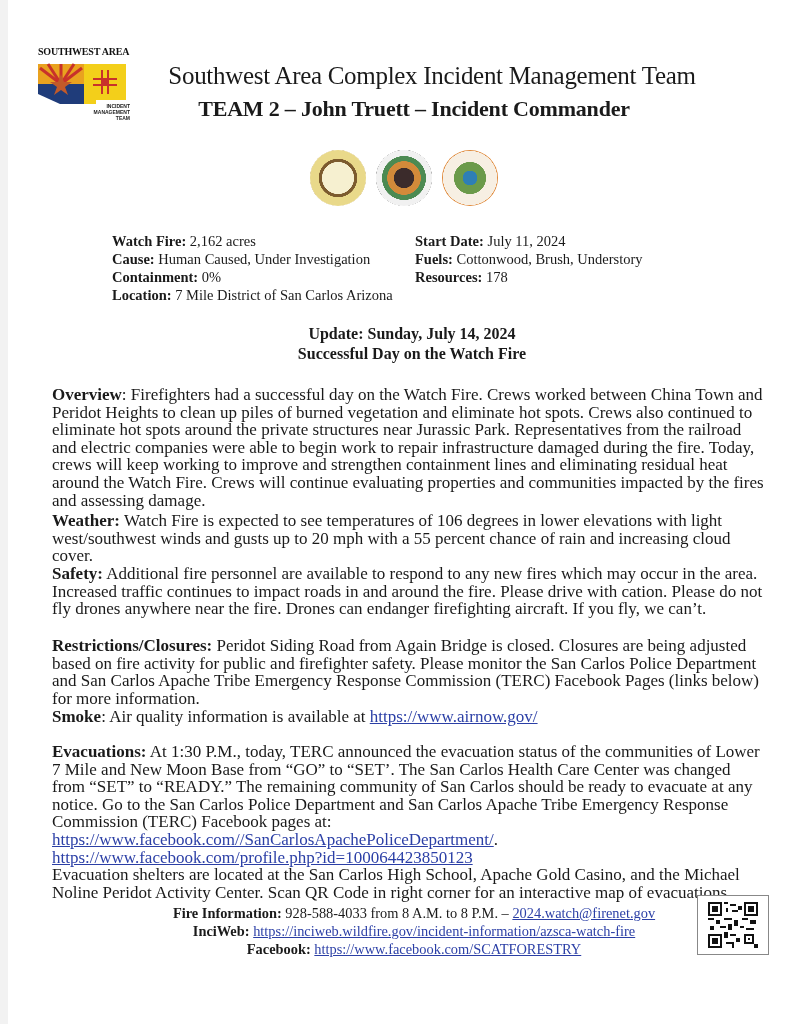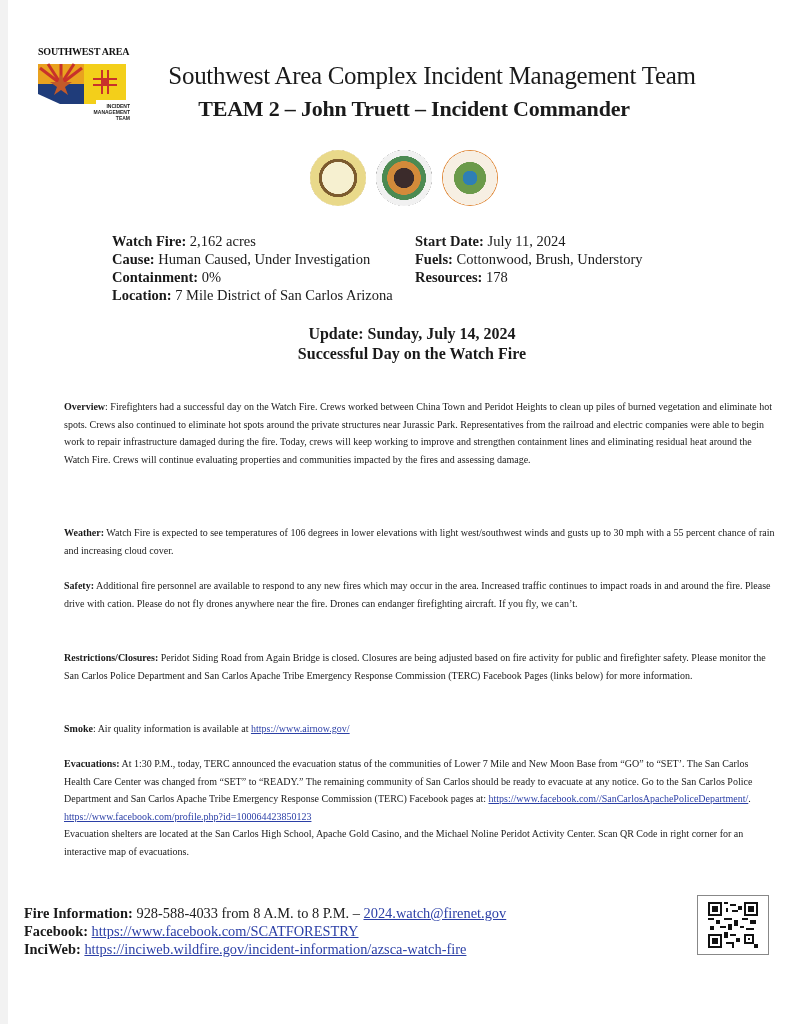--- a/index.html
+++ b/index.html
@@ -17,24 +17,24 @@
   .seals { position: absolute; top: 150px; left: 310px; display: flex; gap: 10px; }
   .seal { width: 56px; height: 56px; border-radius: 50%; position: relative; }
   .seal-1 { background: radial-gradient(circle, #f6f0d0 0 40%, #7c5b2e 41% 48%, #e9d98a 49% 70%, #b8922f 71% 100%); }
   .seal-2 { background: radial-gradient(circle, #3b2b2b 0 25%, #d28a3a 26% 42%, #4c8a52 43% 55%, #f1f1f1 56% 70%, #444 71% 100%); }
   .seal-3 { background: radial-gradient(circle, #2e7fb5 0 18%, #6b9a4a 19% 40%, #f7efe3 41% 68%, #e08a3c 69% 100%); }
   .facts { position: absolute; top: 232px; font-size: 14.5px; line-height: 18px; }
   .facts-left { left: 112px; }
   .facts-right { left: 415px; }
   .facts b { font-weight: bold; }
   .update { position: absolute; left: 0; width: 100%; top: 324px; text-align: center; font-weight: bold; font-size: 16px; line-height: 20px; padding-left: 20px; box-sizing: border-box; }
-  .section { position: absolute; left: 52px; width: 712px; font-size: 10px; line-height: 17.6px; margin: 12px; }
+  .section { position: absolute; left: 52px; width: 712px; font-size: 17px; line-height: 17.6px; margin: 0; }
   .section b { font-weight: bold; }
   a { color: #2b3fa6; text-decoration: underline; }
-  .footer { position: absolute; left: 0; width: 100%; top: 904px; text-align: left; font-size: 14.4px; line-height: 18px; padding-left: 24px; box-sizing: border-box; }
+  .footer { position: absolute; left: 0; width: 100%; top: 904px; text-align: center; font-size: 14.4px; line-height: 18px; padding-left: 24px; box-sizing: border-box; }
   .qr { position: absolute; left: 697px; top: 895px; width: 70px; height: 58px; border: 1px solid #888; background: #fff; display: flex; align-items: center; justify-content: center; }
 </style>
 </head>
 <body>
 
 <div class="page-edge"></div>
 
 <div class="logo">
   <div class="logo-top">SOUTHWEST AREA</div>
   <svg class="logo-map" width="96" height="46" viewBox="0 0 96 46">
@@ -85,34 +85,34 @@
   <div><b>Resources:</b><span> 178</span></div>
 </div>
 
 <div class="update">
   <div>Update: Sunday, July 14, 2024</div>
   <div>Successful Day on the Watch Fire</div>
 </div>
 
 <p class="section" style="top:386px;"><b>Overview</b><span>: Firefighters had a successful day on the Watch Fire. Crews worked between China Town and Peridot Heights to clean up piles of burned vegetation and eliminate hot spots. Crews also continued to eliminate hot spots around the private structures near Jurassic Park. Representatives from the railroad and electric companies were able to begin work to repair infrastructure damaged during the fire. Today, crews will keep working to improve and strengthen containment lines and eliminating residual heat around the Watch Fire. Crews will continue evaluating properties and communities impacted by the fires and assessing damage.</span></p>
 
-<p class="section" style="top:512px;"><b>Weather:</b><span> Watch Fire is expected to see temperatures of 106 degrees in lower elevations with light west/southwest winds and gusts up to 30 mph with a 55 percent chance of rain and increasing cloud cover.</span></p>
+<p class="section" style="top:512px;"><b>Weather:</b><span> Watch Fire is expected to see temperatures of 106 degrees in lower elevations with light west/southwest winds and gusts up to 20 mph with a 55 percent chance of rain and increasing cloud cover.</span></p>
 
 <p class="section" style="top:565px;"><b>Safety:</b><span> Additional fire personnel are available to respond to any new fires which may occur in the area. Increased traffic continues to impact roads in and around the fire. Please drive with cation. Please do not fly drones anywhere near the fire. Drones can endanger firefighting aircraft. If you fly, we can’t.</span></p>
 
 <p class="section" style="top:637px;"><b>Restrictions/Closures:</b><span> Peridot Siding Road from Again Bridge is closed. Closures are being adjusted based on fire activity for public and firefighter safety. Please monitor the San Carlos Police Department and San Carlos Apache Tribe Emergency Response Commission (TERC) Facebook Pages (links below) for more information.</span></p>
 
 <p class="section" style="top:708px;"><b>Smoke</b><span>: Air quality information is available at </span><a href="#">https://www.airnow.gov/</a></p>
 
 <p class="section" style="top:743px;"><b>Evacuations:</b><span> At 1:30 P.M., today, TERC announced the evacuation status of the communities of Lower 7 Mile and New Moon Base from “GO” to “SET’. The San Carlos Health Care Center was changed from “SET” to “READY.” The remaining community of San Carlos should be ready to evacuate at any notice. Go to the San Carlos Police Department and San Carlos Apache Tribe Emergency Response Commission (TERC) Facebook pages at: </span><a href="#">https://www.facebook.com//SanCarlosApachePoliceDepartment/</a><span>.</span><br><a href="#">https://www.facebook.com/profile.php?id=100064423850123</a><br><span>Evacuation shelters are located at the San Carlos High School, Apache Gold Casino, and the Michael Noline Peridot Activity Center. Scan QR Code in right corner for an interactive map of evacuations.</span></p>
 
 <div class="footer">
   <div><b>Fire Information:</b><span> 928-588-4033 from 8 A.M. to 8 P.M. – </span><a href="#">2024.watch@firenet.gov</a></div>
+  <div><b>InciWeb:</b> <a href="#">https://inciweb.wildfire.gov/incident-information/azsca-watch-fire</a></div>
   <div><b>Facebook:</b> <a href="#">https://www.facebook.com/SCATFORESTRY</a></div>
-  <div><b>InciWeb:</b> <a href="#">https://inciweb.wildfire.gov/incident-information/azsca-watch-fire</a></div>
 </div>
 
 <div class="qr">
   <svg width="50" height="46" viewBox="0 0 25 23" shape-rendering="crispEdges">
     <rect x="0" y="0" width="7" height="7" fill="#111"></rect>
       <rect x="1" y="1" width="5" height="5" fill="#fff"></rect>
       <rect x="2" y="2" width="3" height="3" fill="#111"></rect>
     <rect x="18" y="0" width="7" height="7" fill="#111"></rect>
       <rect x="19" y="1" width="5" height="5" fill="#fff"></rect>
       <rect x="20" y="2" width="3" height="3" fill="#111"></rect>

